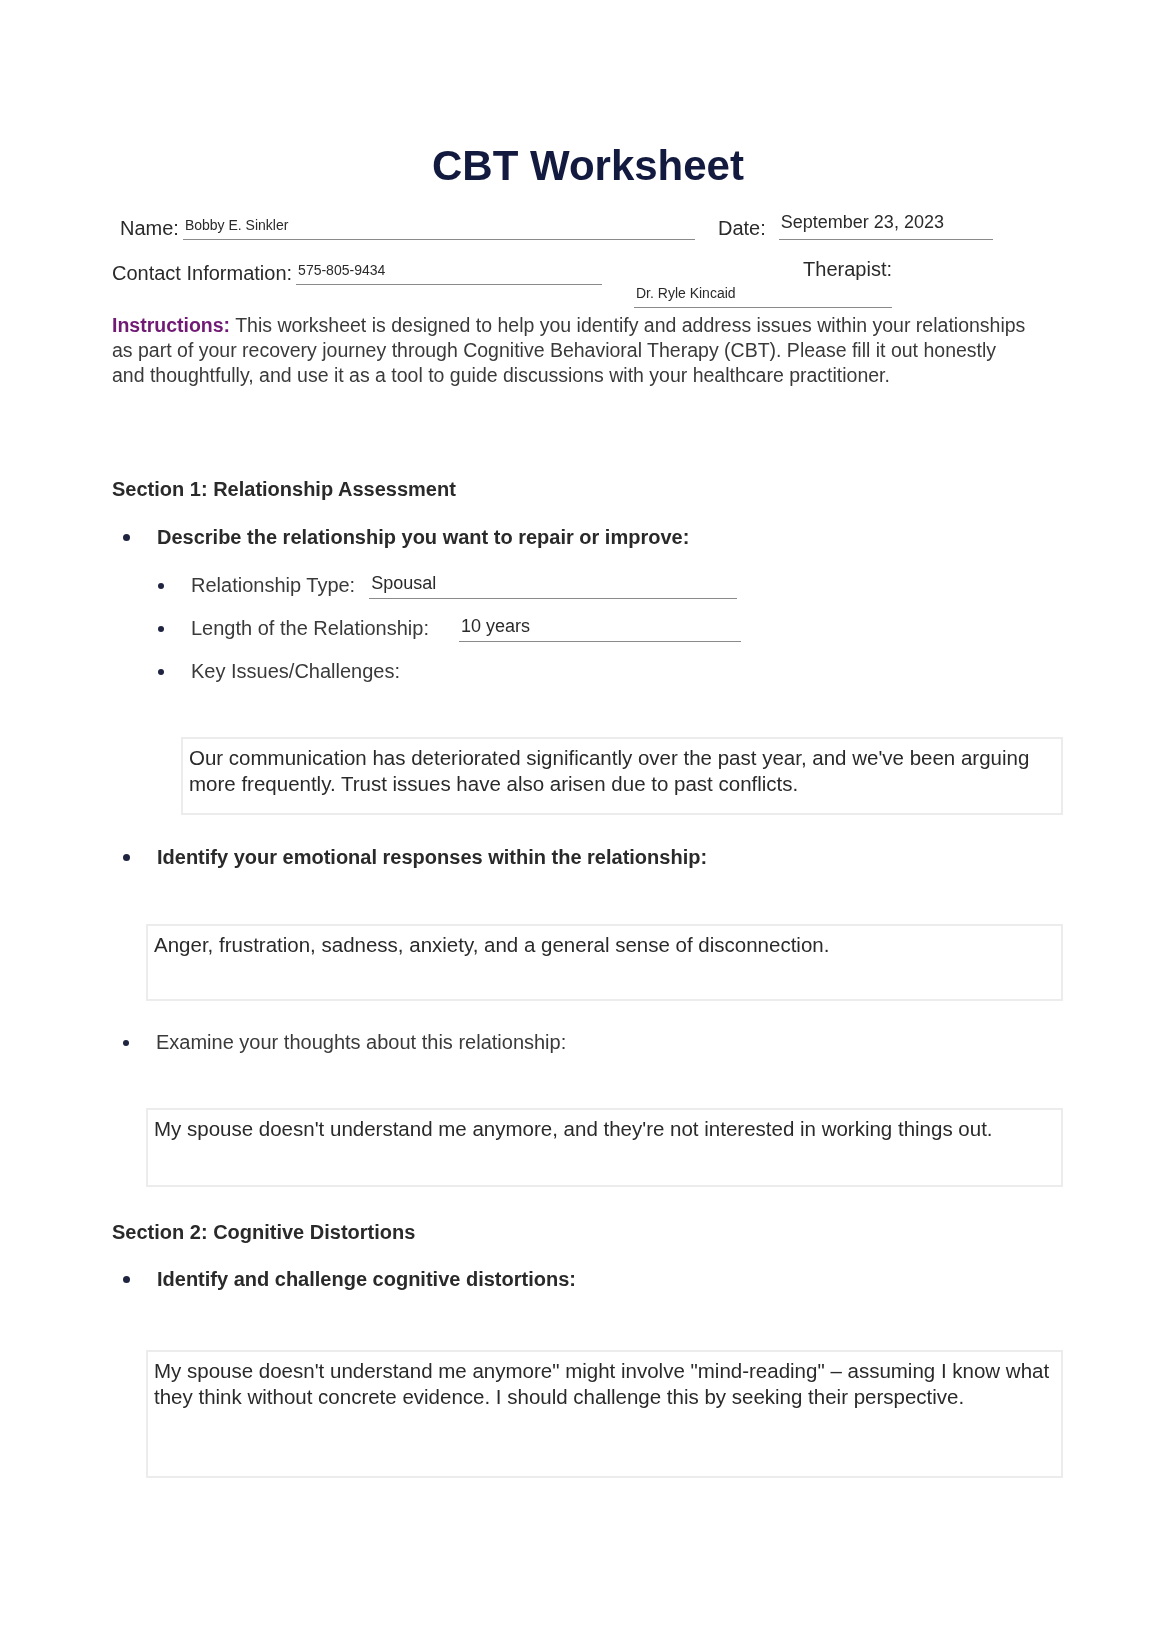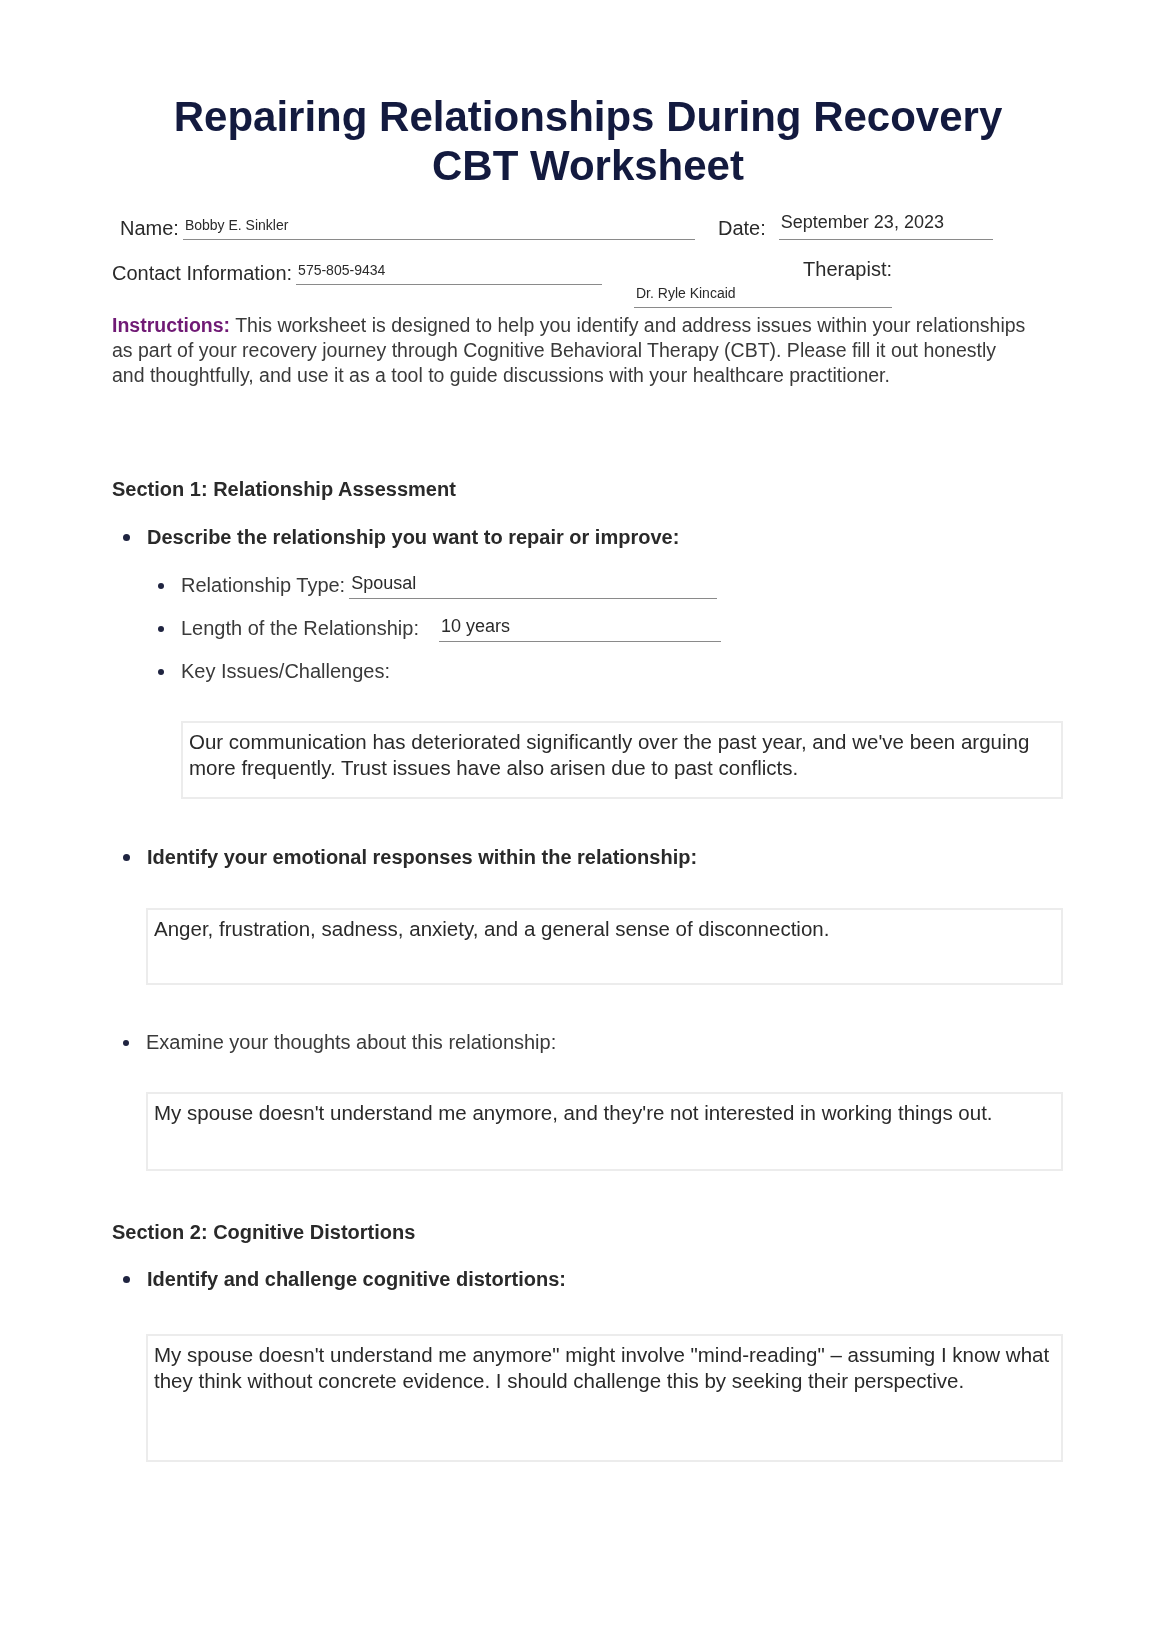--- a/index.html
+++ b/index.html
@@ -11,34 +11,34 @@
   .field .lbl { font-size: 20px; white-space: nowrap; }
   .field .val { display: inline-block; border-bottom: 1.5px solid #8a8a8a; margin-left: 4px;
                 height: 26px; position: relative; }
   .field .val span { position: absolute; left: 2px; bottom: 6px; white-space: nowrap; color: #2a2a2a; }
   .small-val { font-size: 14px; }
   .med-val { font-size: 18px; }
   .instructions { position: absolute; left: 112px; top: 313px; width: 920px; font-size: 19.5px;
                   line-height: 25px; color: #3a3a3a; margin: 0; }
   .instructions b { color: #701a75; }
   .section-h { position: absolute; left: 112px; font-size: 20px; font-weight: bold; color: #2a2a2a; margin: 0; }
-  .bullet { position: absolute; font-size: 20px; color: #2a2a2a; display: flex; align-items: center; }
+  .bullet { position: absolute; font-size: 20px; color: #2a2a2a; display: flex; align-items: center; gap: 10px; }
   .bullet .dot { display: inline-block; width: 7px; height: 7px; border-radius: 50%;
                  background: #1f2440; margin-right: 17px; }
   .bullet.bold .txt { font-weight: bold; }
   .bullet.sub { color: #3a3a3a; }
   .bullet.sub .dot { width: 6px; height: 6px; }
   .answer-box { position: absolute; border: 2px solid #ececec; background: #fff;
-                font-size: 20.5px; line-height: 26px; color: #2a2a2a; padding: 6px 6px; box-sizing: border-box; }
+                font-size: 20.5px; line-height: 26px; color: #2a2a2a; padding: 6px 6px; box-sizing: border-box; margin-top: 16px; }
 </style>
 </head>
 <body>
 
 <h1 class="title">
-  <span>Repairing Relationships During Recovery</span><br>
+  <br>
   <span>CBT Worksheet</span>
 </h1>
 
 <div class="field" style="left:120px; top:213px;">
   <span class="lbl">Name:</span>
   <span class="val" style="width:512px;">
     <span class="small-val">Bobby E. Sinkler</span>
   </span>
 </div>
 <div class="field" style="left:718px; top:213px;">

